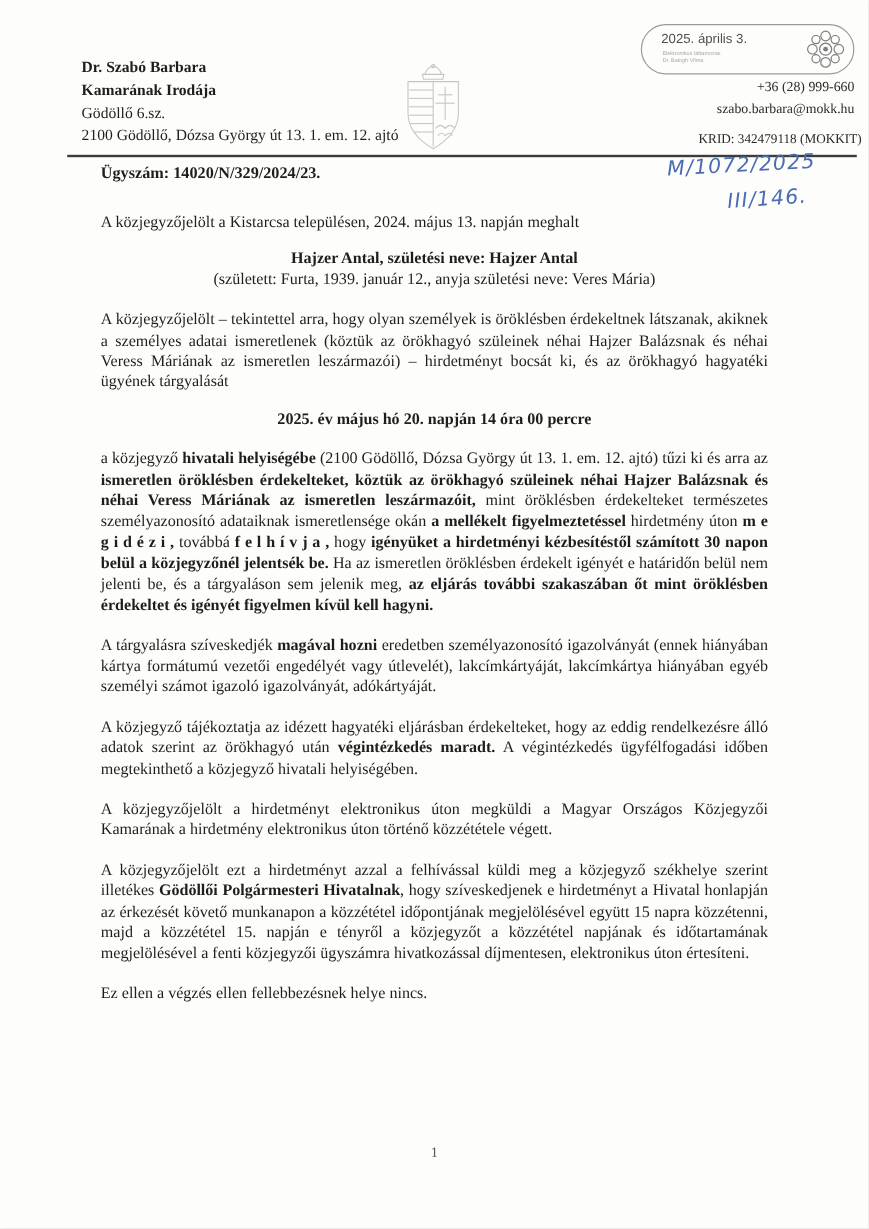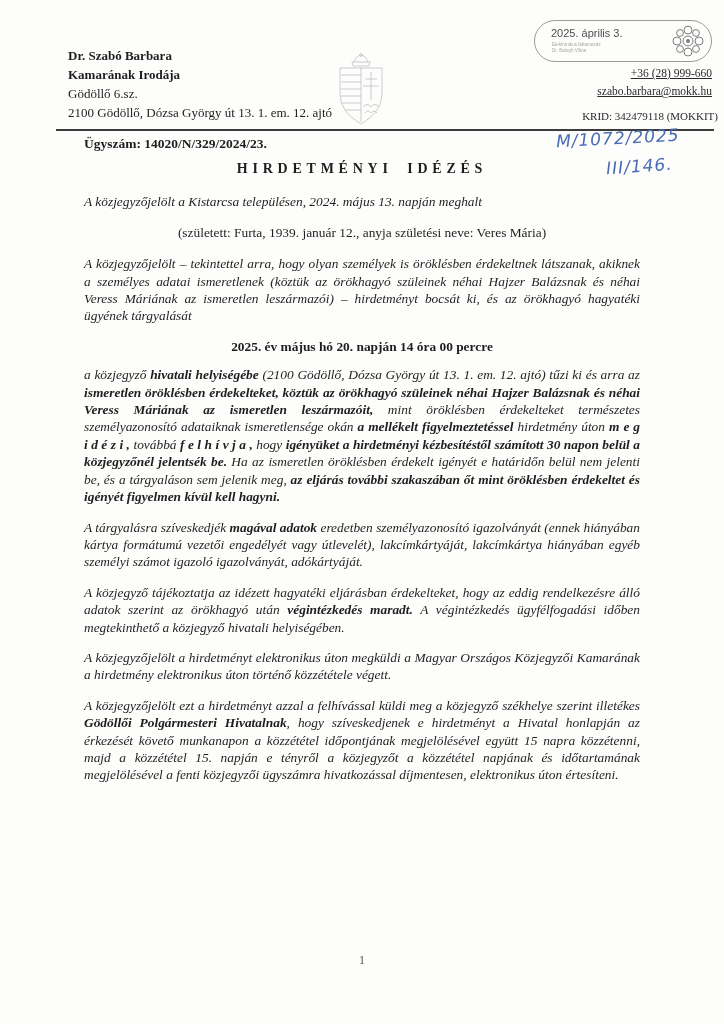--- a/index.html
+++ b/index.html
@@ -14,34 +14,34 @@
   .lh-emblem{position:absolute;left:332px;top:52px;opacity:.75;}
   .stamp{
     position:absolute;right:12px;top:20px;width:176px;height:40px;
     border:1.5px solid #9a9a9a;border-radius:21px;background:#fdfdfc;
   }
   .stamp-date{position:absolute;left:16px;top:6px;font-size:11px;color:#4f4f4f;
     font-family:"Liberation Sans", sans-serif;}
   .stamp-sub{position:absolute;left:17px;top:21px;font-size:4.6px;line-height:5.6px;color:#a9a9a9;
     font-family:"Liberation Sans", sans-serif;filter:blur(.3px);}
   .stamp-seal{position:absolute;right:4px;top:1px;}
-  .lh-contact{position:absolute;right:12px;top:64px;text-align:right;font-size:11.5px;line-height:18px;color:#2a2a2a;text-decoration:underline;}
+  .lh-contact{position:absolute;right:12px;top:64px;text-align:right;font-size:11.5px;line-height:18px;color:#2a2a2a;}
   .krid{position:absolute;right:6px;top:110px;font-size:11px;color:#2a2a2a;}
   .rule{position:absolute;left:56px;top:129px;width:658px;height:2px;background:#3c3c3c;}
   
   .case-number{position:absolute;left:84px;top:136px;font-size:13.5px;font-weight:bold;}
   .hand{position:absolute;color:#4a6cb3;font-family:"DejaVu Sans", sans-serif;
     font-style:italic;font-size:17px;letter-spacing:1px;}
   .hand1{left:556px;top:128px;transform:rotate(-3deg);}
   .hand2{left:606px;top:156px;transform:rotate(-4deg);}
   
   .content{position:absolute;left:84px;top:160px;width:556px;font-size:13.4px;line-height:17.4px;}
   .title{text-align:center;font-weight:bold;font-size:14px;letter-spacing:.34em;word-spacing:.45em;
     margin:0 0 16px 0;}
-  p{margin:0 0 13px 0;text-align:justify;font-style:italic;}
+  p{margin:16px 0 13px 0;text-align:justify;}
   .center{text-align:center;}
   .b{font-weight:bold;}
   .name-line{font-weight:bold;}
   .name-block{margin-bottom:14px;}
   .date-line{font-weight:bold;text-align:center;margin:2px 0 11px 0;font-family:Liberation Serif, serif;}
   .page-number{position:absolute;left:0;right:0;top:953px;text-align:center;font-size:12px;color:#555;}
   svg{display:block;}
 </style>
 </head>
 <body>
@@ -104,33 +104,34 @@
   </div>
   <div class="krid">KRID: 342479118 (MOKKIT)</div>
 
   <div class="rule"></div>
 
   <div class="case-number">Ügyszám: 14020/N/329/2024/23.</div>
   <div class="hand hand1">M/1072/2025</div>
   <div class="hand hand2">III/146.</div>
 
   <div class="content">
-    <div class="title">HIRDETMÉNYI IDÉZÉS</div>
 
     <p>A közjegyzőjelölt a Kistarcsa településen, 2024. május 13. napján meghalt</p>
 
     <div class="name-block">
+      <div class="center name-line">Hajzer Antal, születési neve: Hajzer Antal</div>
       <div class="center">(született: Furta, 1939. január 12., anyja születési neve: Veres Mária)</div>
     </div>
 
     <p><span>A közjegyzőjelölt – tekintettel arra, hogy olyan személyek is öröklésben érdekeltnek látszanak, akiknek a személyes adatai ismeretlenek (köztük az örökhagyó szüleinek néhai Hajzer Balázsnak és néhai Veress Máriának az ismeretlen leszármazói) – hirdetményt bocsát ki, és az örökhagyó hagyatéki ügyének tárgyalását</span></p>
 
     <div class="date-line">2025. év május hó 20. napján 14 óra 00 percre</div>
 
     <p><span>a közjegyző </span><span class="b">hivatali helyiségébe</span><span> (2100 Gödöllő, Dózsa György út 13. 1. em. 12. ajtó) tűzi ki és arra az </span><span class="b">ismeretlen öröklésben érdekelteket, köztük az örökhagyó szüleinek néhai Hajzer Balázsnak és néhai Veress Máriának az ismeretlen leszármazóit,</span><span> mint öröklésben érdekelteket természetes személyazonosító adataiknak ismeretlensége okán </span><span class="b">a mellékelt figyelmeztetéssel</span><span> hirdetmény úton </span><span class="b">m e g i d é z i ,</span><span> továbbá </span><span class="b">f e l h í v j a ,</span><span> hogy </span><span class="b">igényüket a hirdetményi kézbesítéstől számított 30 napon belül a közjegyzőnél jelentsék be.</span><span> Ha az ismeretlen öröklésben érdekelt igényét e határidőn belül nem jelenti be, és a tárgyaláson sem jelenik meg, </span><span class="b">az eljárás további szakaszában őt mint öröklésben érdekeltet és igényét figyelmen kívül kell hagyni.</span></p>
-    <p><span>A tárgyalásra szíveskedjék </span><span class="b">magával adatok</span><span> eredetben személyazonosító igazolványát (ennek hiányában kártya formátumú vezetői engedélyét vagy útlevelét), lakcímkártyáját, lakcímkártya hiányában egyéb személyi számot igazoló igazolványát, adókártyáját.</span></p>
+    <p><span>A tárgyalásra szíveskedjék </span><span class="b">magával hozni</span><span> eredetben személyazonosító igazolványát (ennek hiányában kártya formátumú vezetői engedélyét vagy útlevelét), lakcímkártyáját, lakcímkártya hiányában egyéb személyi számot igazoló igazolványát, adókártyáját.</span></p>
     <p><span>A közjegyző tájékoztatja az idézett hagyatéki eljárásban érdekelteket, hogy az eddig rendelkezésre álló adatok szerint az örökhagyó után </span><span class="b">végintézkedés maradt.</span><span> A végintézkedés ügyfélfogadási időben megtekinthető a közjegyző hivatali helyiségében.</span></p>
     <p><span>A közjegyzőjelölt a hirdetményt elektronikus úton megküldi a Magyar Országos Közjegyzői Kamarának a hirdetmény elektronikus úton történő közzététele végett.</span></p>
     <p><span>A közjegyzőjelölt ezt a hirdetményt azzal a felhívással küldi meg a közjegyző székhelye szerint illetékes </span><span class="b">Gödöllői Polgármesteri Hivatalnak</span><span>, hogy szíveskedjenek e hirdetményt a Hivatal honlapján az érkezését követő munkanapon a közzététel időpontjának megjelölésével együtt 15 napra közzétenni, majd a közzététel 15. napján e tényről a közjegyzőt a közzététel napjának és időtartamának megjelölésével a fenti közjegyzői ügyszámra hivatkozással díjmentesen, elektronikus úton értesíteni.</span></p>
+    <p><span>Ez ellen a végzés ellen fellebbezésnek helye nincs.</span></p>
   </div>
 
   <div class="page-number">1</div>
 </div>
 
 </body></html>

